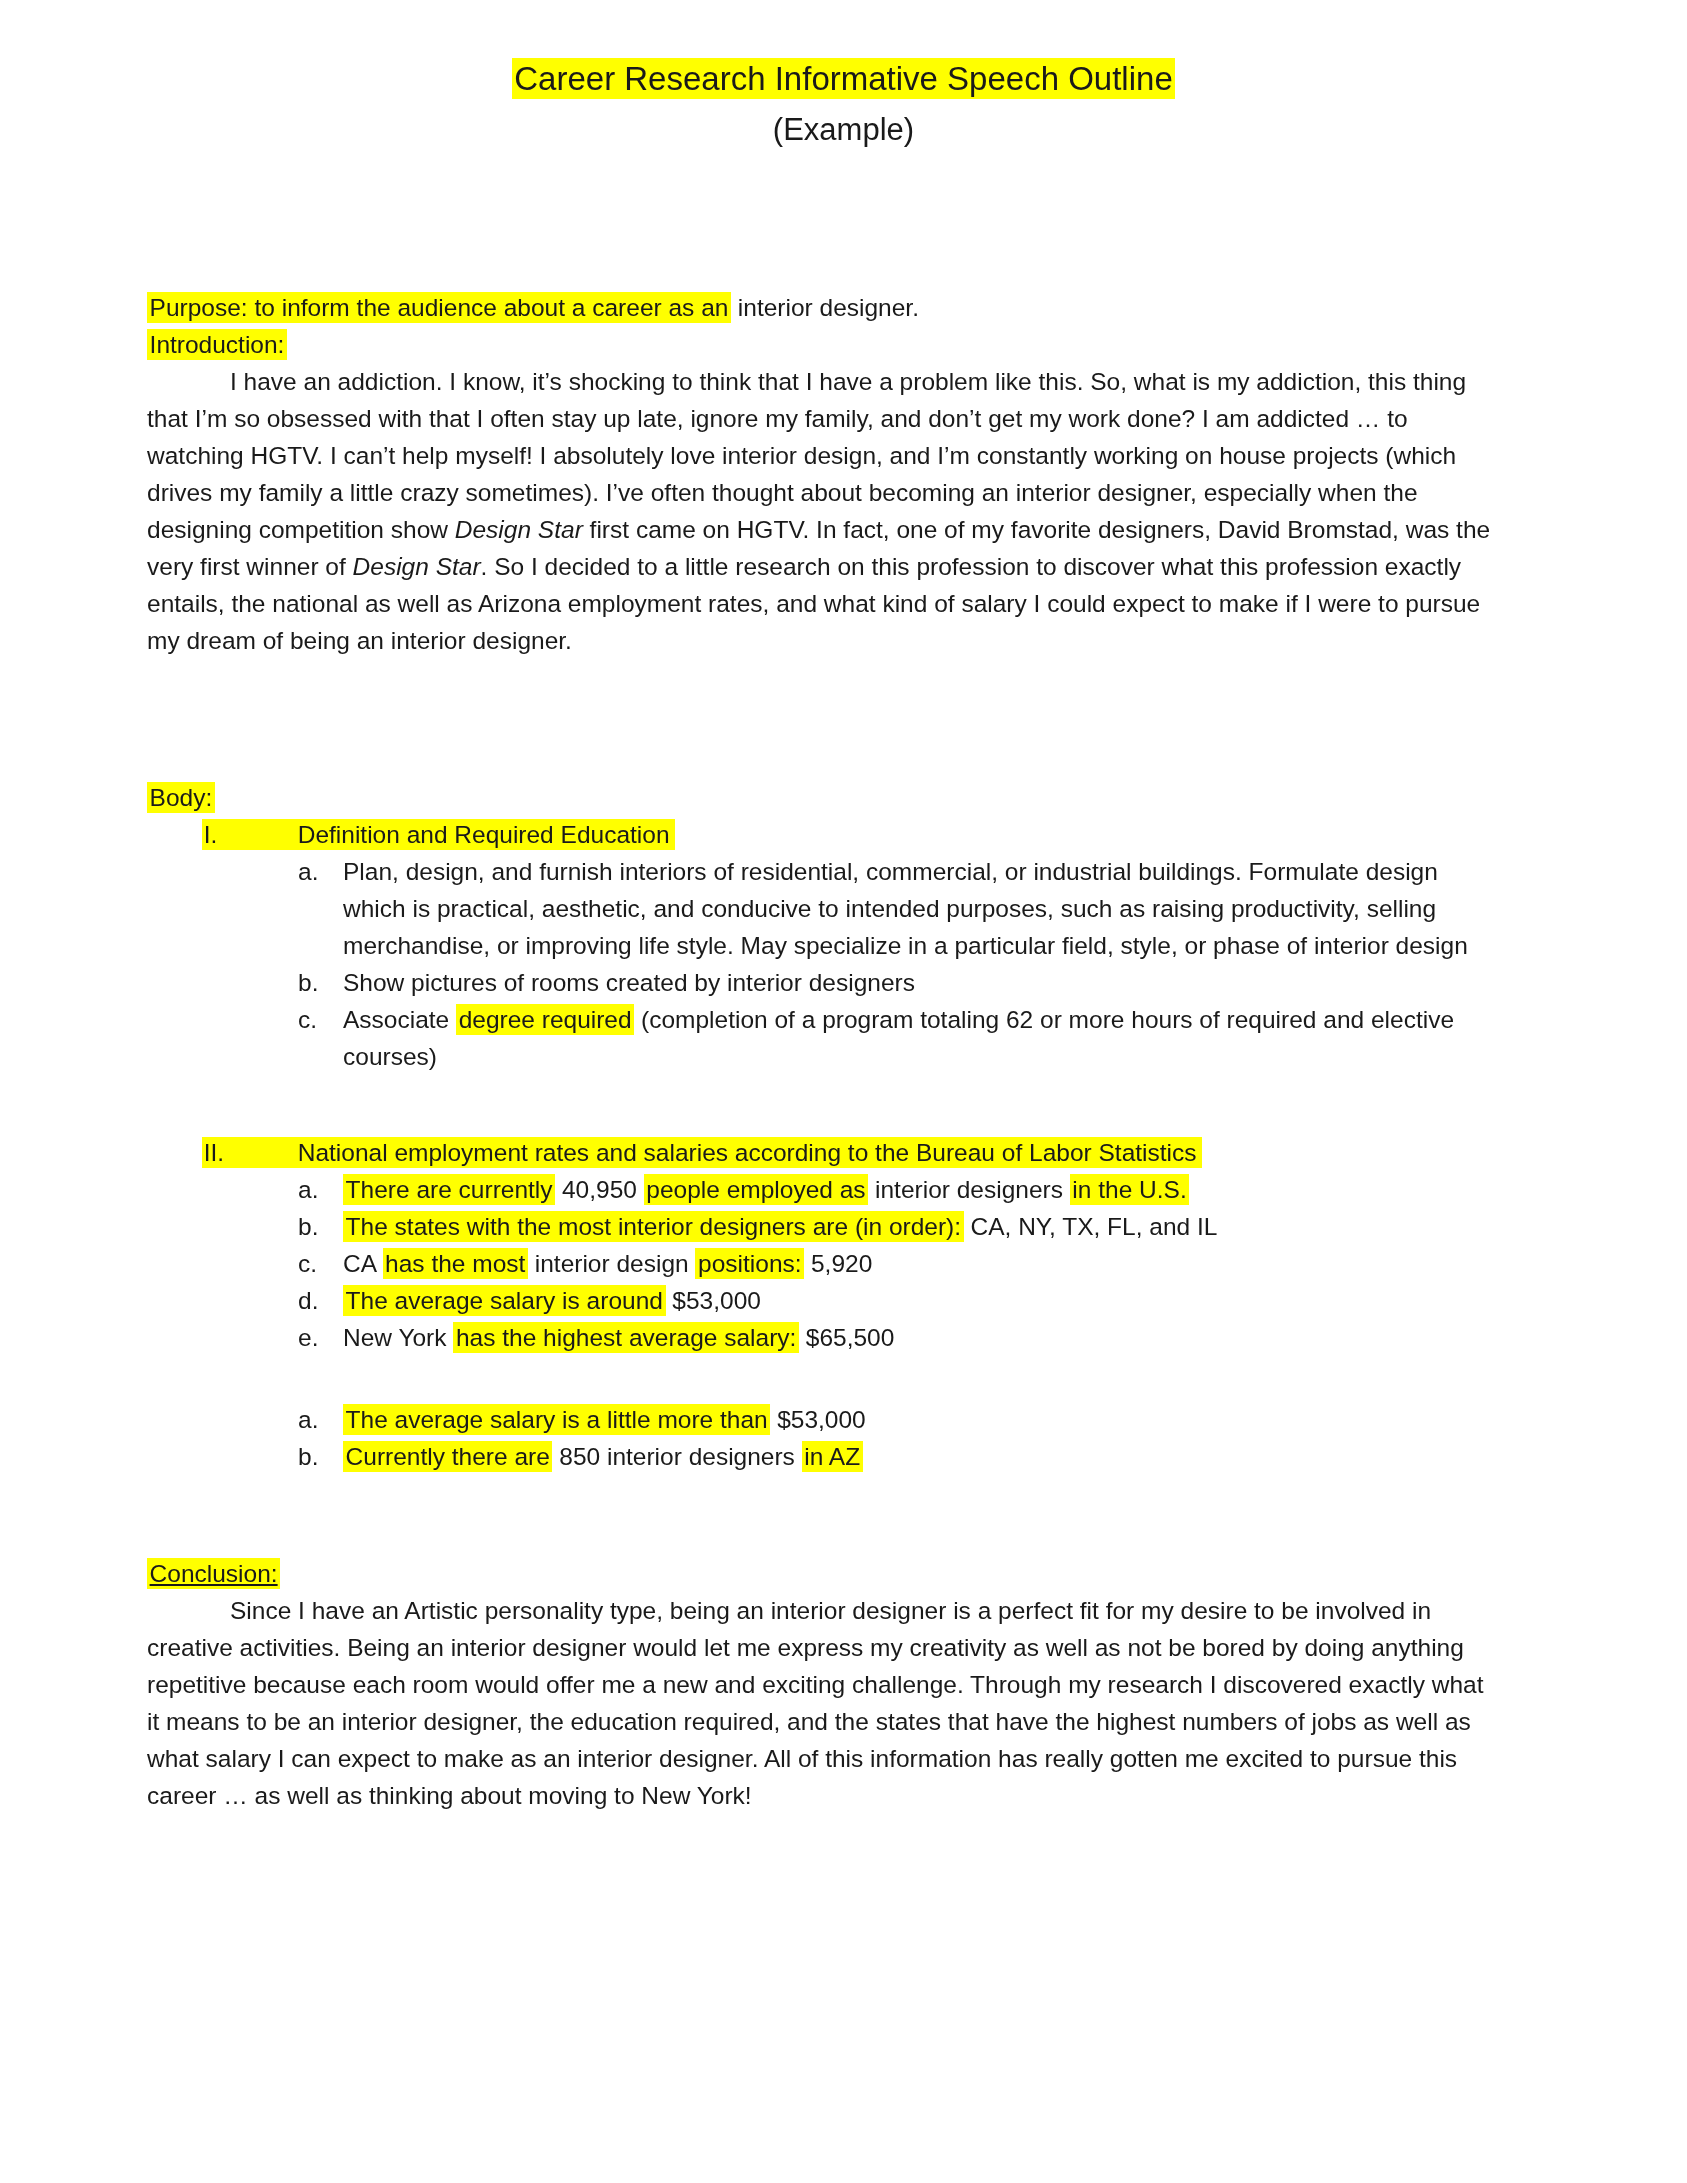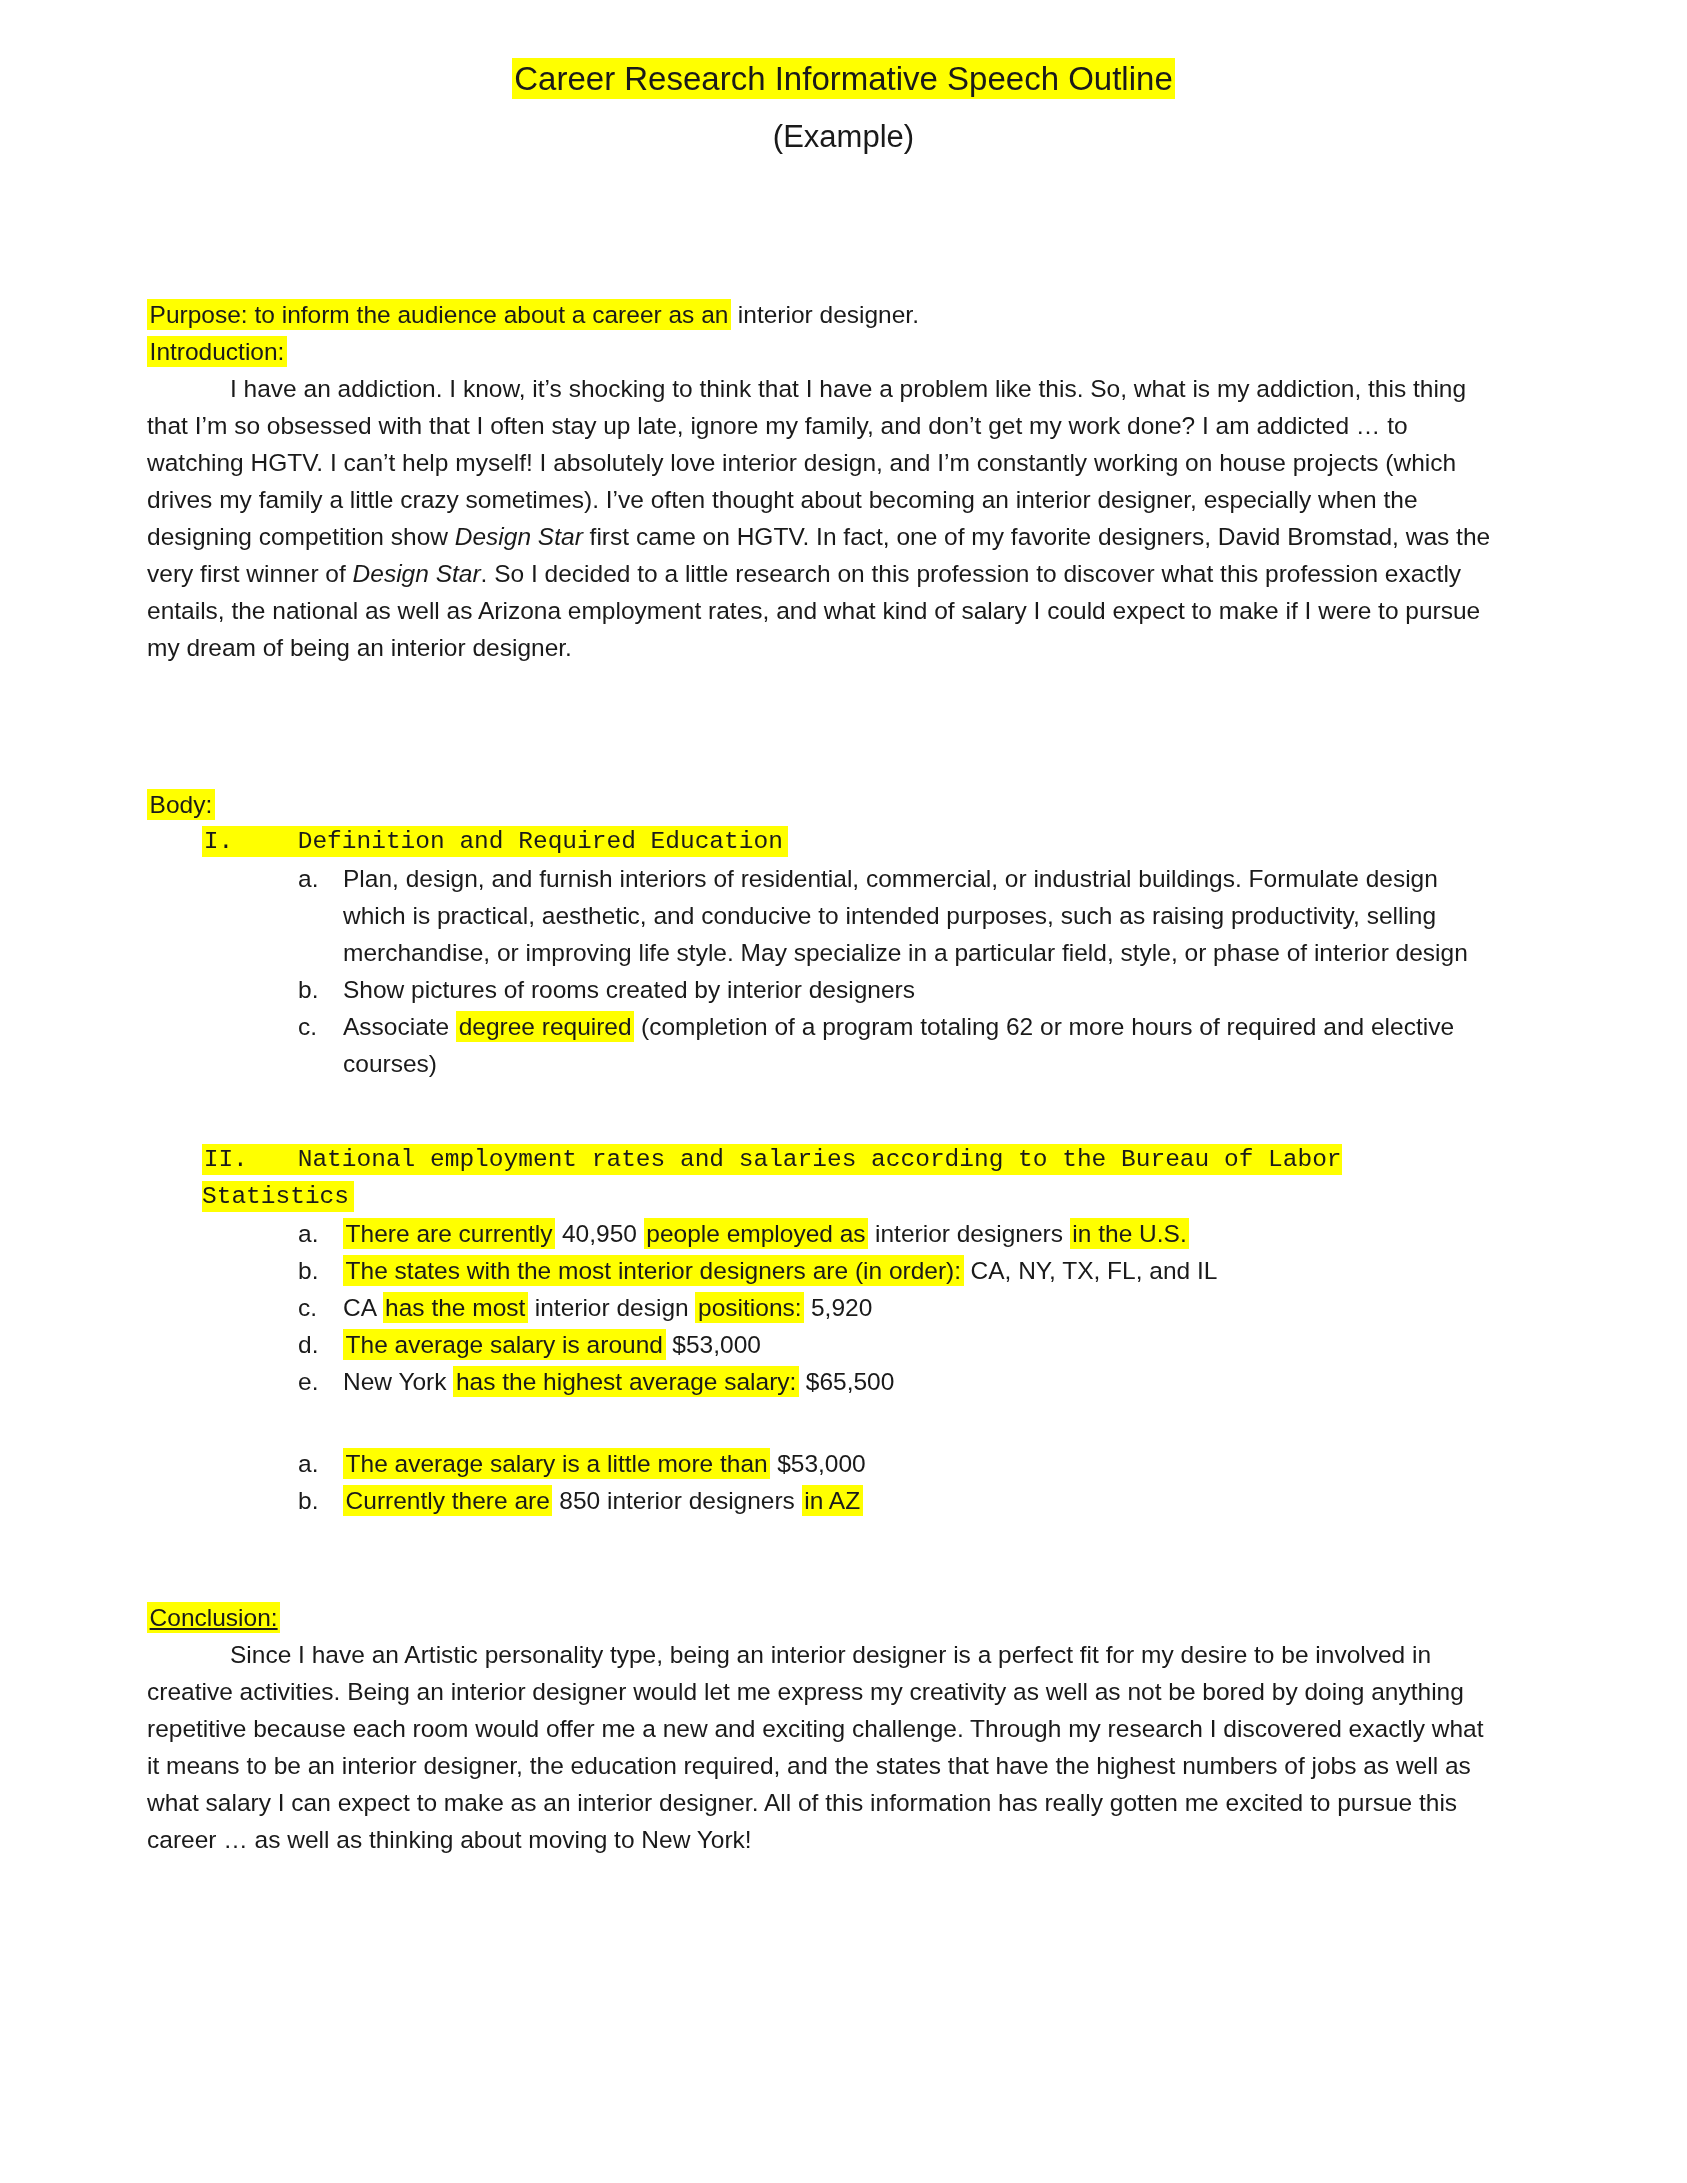--- a/index.html
+++ b/index.html
@@ -12,27 +12,27 @@
     background:#ffffff;
     color:var(--ink);
     font-family:"Liberation Sans","DejaVu Sans",sans-serif;
     font-size:24.5px;
     line-height:37px;
   }
   .hl { background:var(--hl); padding:1.7px 2.6px; }
   .it { font-style:italic; }
   .title-block { margin-left:-147px; margin-right:-194px; text-align:center; }
   .doc-title { font-size:33px; line-height:45px; }
-  .doc-subtitle { font-size:31px; line-height:42px; margin-top:15px; }
+  .doc-subtitle { font-size:31px; line-height:42px; margin-top:8px; }
   p { margin:0; }
   .purpose { margin-top:138px; }
   .intro-heading { }
   .para { text-indent:83px; }
   .body-heading { margin-top:120px; }
-  .sec-head { padding-left:55px;font-family:Liberation Mono, monospace; }
+  .sec-head { padding-left:55px; }
   .band { padding:1.7px 5.2px 1.7px 1.7px; }
   .numeral { display:inline-block; width:94px; }
   .items { padding-left:151px; }
   .item { display:flex; }
   .letter { flex:none; width:45px; }
   .itext { flex:1; min-width:0; }
   #body-sections .outline-section:nth-child(2) { margin-top:59px; }
   #body-sections .outline-section:nth-child(3) { margin-top:45px; }
   .conclusion-heading { margin-top:80px;text-decoration:underline; }
 </style>

